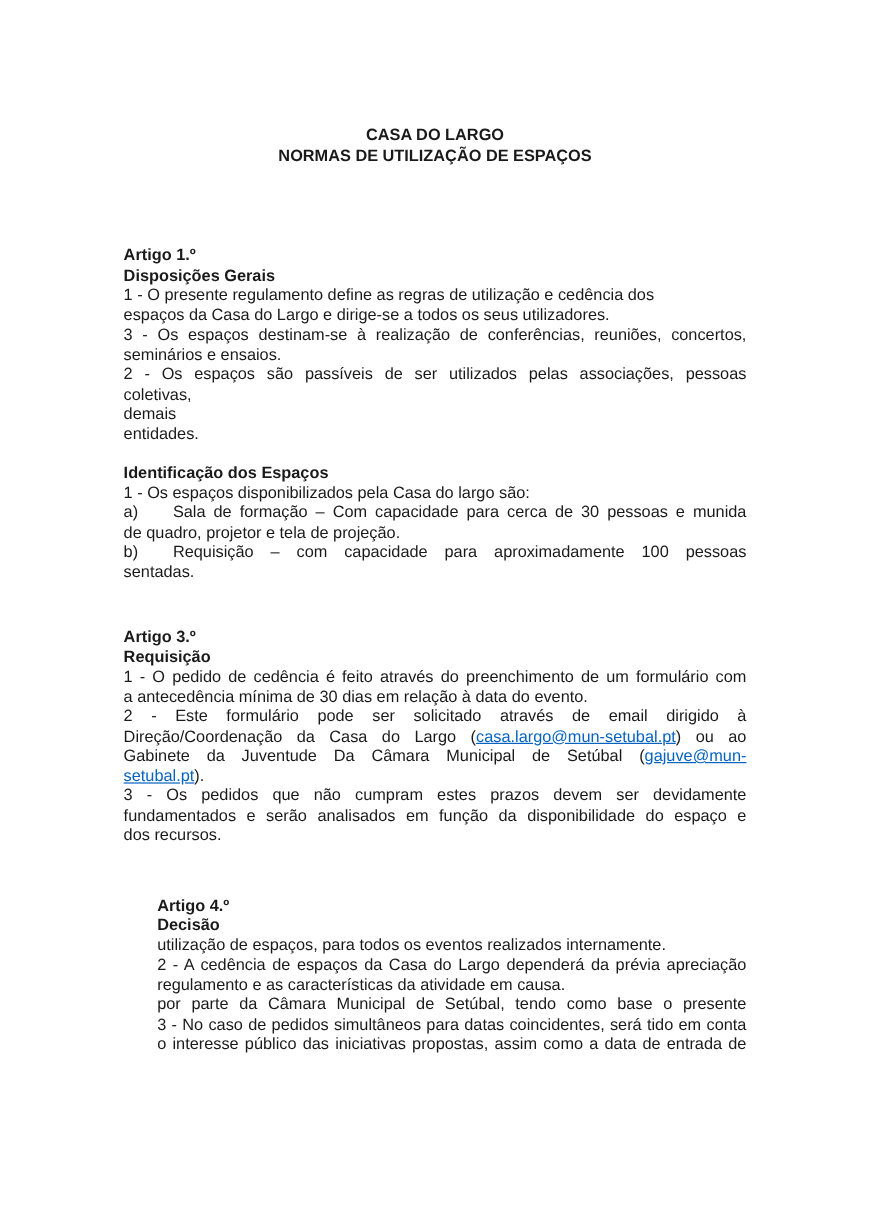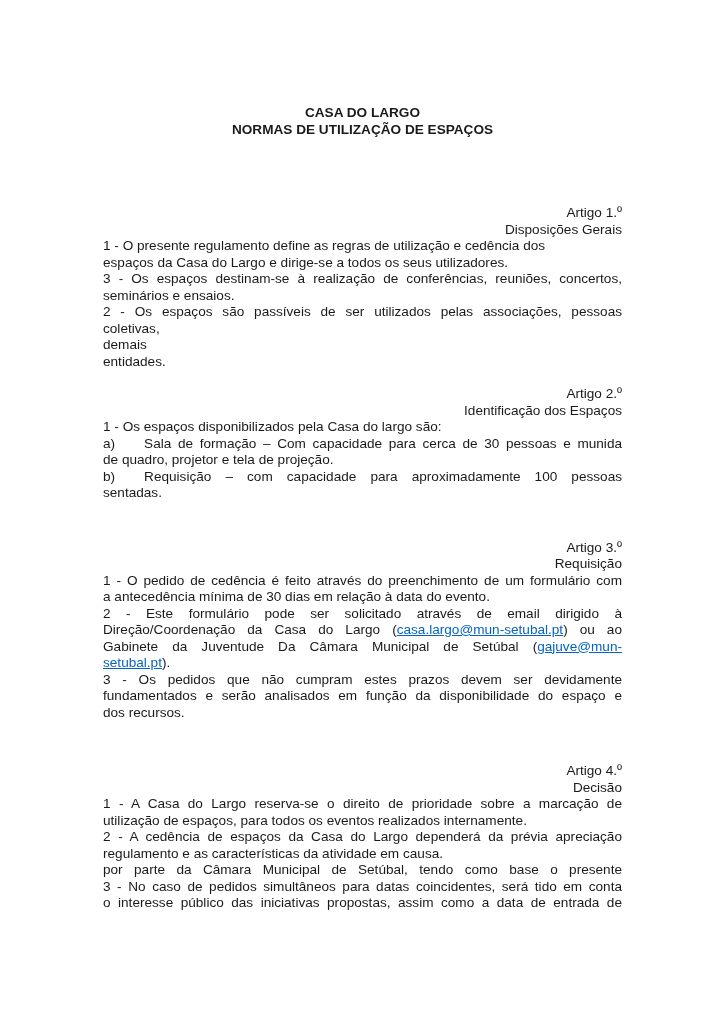--- a/index.html
+++ b/index.html
@@ -25,22 +25,22 @@
   }
   .doc-title {
     text-align: center;
     font-weight: bold;
   }
   .doc-title .line { text-align: center; }
   .article-section { margin: 0; }
   .sec-0 { margin-top: 67px; }
   .sec-1 { margin-top: 16px; }
   .sec-2 { margin-top: 38px; }
-  .sec-3 { margin-top: 42px; }
-  .article-heading, .article-subheading { font-weight: normal; text-align: right; }
+  .sec-3 { margin-top: 42px; margin-left: 28px; }
+  .article-heading, .article-subheading { font-weight: bold; }
   .line {
     white-space: normal;
     text-align: left;
     min-height: 16.5px;
   }
   .line.j {
     text-align: justify;
     text-align-last: justify;
   }
   .tab {
@@ -70,21 +70,20 @@
           <div class="line"><span>1 - O presente regulamento define as regras de utilização e cedência dos</span></div>
           <div class="line"><span>espaços da Casa do Largo e dirige-se a todos os seus utilizadores.</span></div>
           <div class="line j"><span>3 - Os espaços destinam-se à realização de conferências, reuniões, concertos,</span></div>
           <div class="line"><span>seminários e ensaios.</span></div>
           <div class="line j"><span>2 - Os espaços são passíveis de ser utilizados pelas associações, pessoas</span></div>
           <div class="line"><span>coletivas,</span></div>
           <div class="line"><span>demais</span></div>
           <div class="line"><span>entidades.</span></div>
         </div>
         <div class="article-section sec-1">
-          <div class="article-heading">Artigo 2.º</div>
           <div class="article-subheading">Identificação dos Espaços</div>
           <div class="line"><span>1 - Os espaços disponibilizados pela Casa do largo são:</span></div>
           <div class="line j"><span>a)</span><span class="tab"></span><span>Sala de formação – Com capacidade para cerca de 30 pessoas e munida</span></div>
           <div class="line"><span>de quadro, projetor e tela de projeção.</span></div>
           <div class="line j"><span>b)</span><span class="tab"></span><span>Requisição – com capacidade para aproximadamente 100 pessoas</span></div>
           <div class="line"><span>sentadas.</span></div>
         </div>
         <div class="article-section sec-2">
           <div class="article-heading">Artigo 3.º</div>
           <div class="article-subheading">Requisição</div>
@@ -94,21 +93,20 @@
           <div class="line j"><span>Direção/Coordenação da Casa do Largo (</span><a class="email-link">casa.largo@mun-setubal.pt</a><span>) ou ao</span></div>
           <div class="line j"><span>Gabinete da Juventude Da Câmara Municipal de Setúbal (</span><a class="email-link">gajuve@mun-</a></div>
           <div class="line"><a class="email-link">setubal.pt</a><span>).</span></div>
           <div class="line j"><span>3 - Os pedidos que não cumpram estes prazos devem ser devidamente</span></div>
           <div class="line j"><span>fundamentados e serão analisados em função da disponibilidade do espaço e</span></div>
           <div class="line"><span>dos recursos.</span></div>
         </div>
         <div class="article-section sec-3">
           <div class="article-heading">Artigo 4.º</div>
           <div class="article-subheading">Decisão</div>
-          <div class="line j"><span>1 - A Casa do Largo reserva-se o direito de prioridade sobre a marcação de</span></div>
           <div class="line"><span>utilização de espaços, para todos os eventos realizados internamente.</span></div>
           <div class="line j"><span>2 - A cedência de espaços da Casa do Largo dependerá da prévia apreciação</span></div>
           <div class="line"><span>regulamento e as características da atividade em causa.</span></div>
           <div class="line j"><span>por parte da Câmara Municipal de Setúbal, tendo como base o presente</span></div>
           <div class="line j"><span>3 - No caso de pedidos simultâneos para datas coincidentes, será tido em conta</span></div>
           <div class="line j"><span>o interesse público das iniciativas propostas, assim como a data de entrada de</span></div>
         </div>
       </div>
   </div>
 </div>

